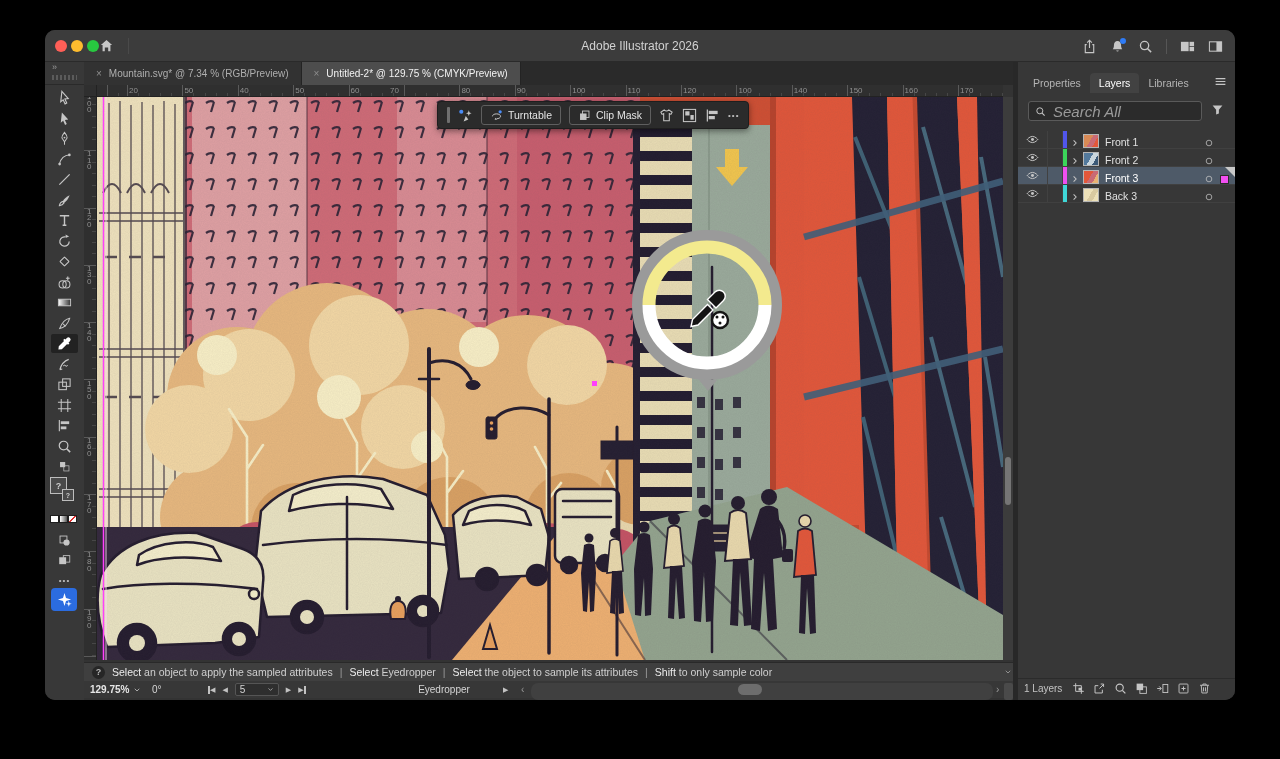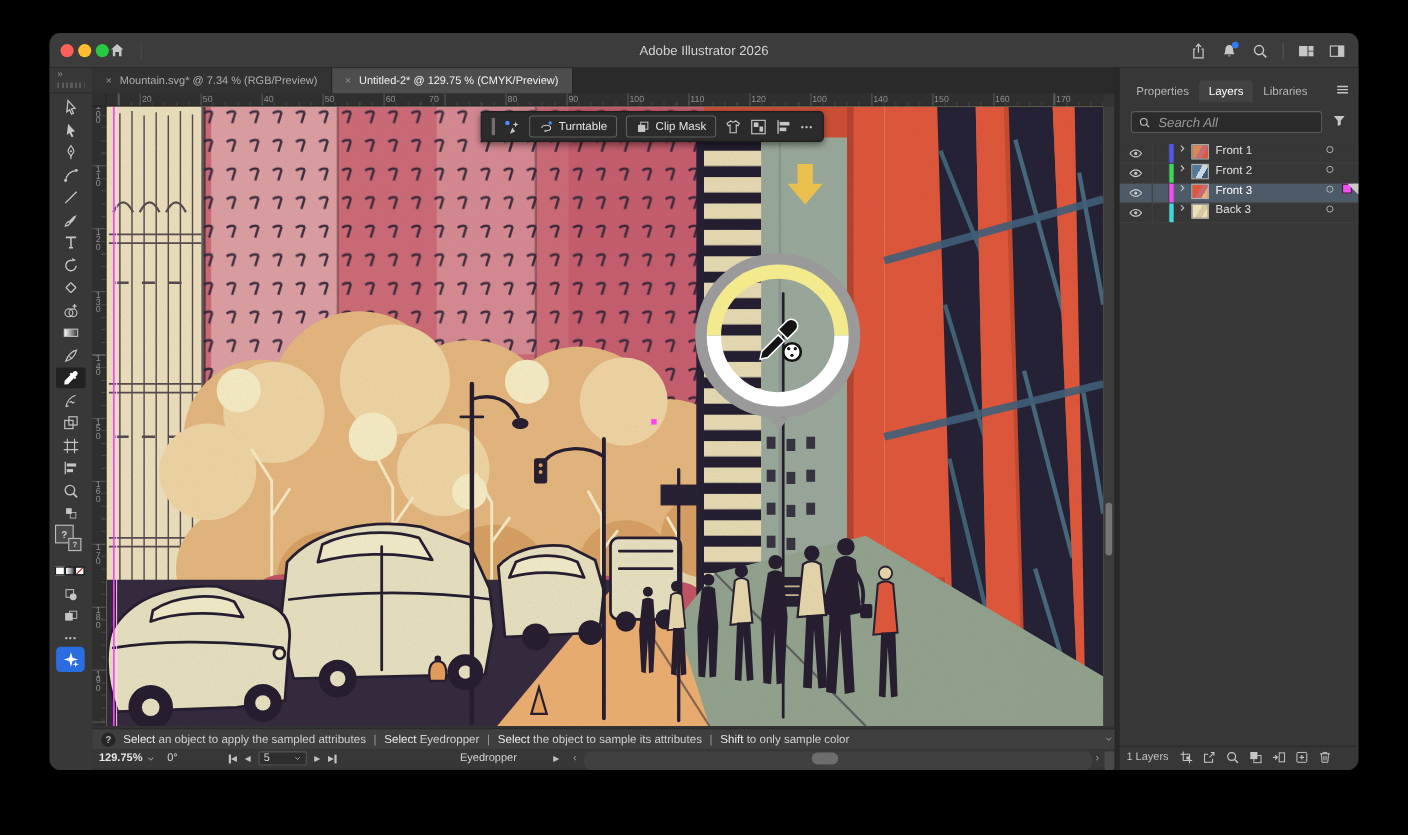--- a/index.html
+++ b/index.html
@@ -91,25 +91,25 @@
   #cornerbox{left:920px;top:2px;width:9px;height:13px;background:#4a4a4a;border-radius:2px}
   
   #rpanel{left:973px;top:32px;width:217px;height:638px;background:#373737}
   #ptabs{position:absolute;left:0;top:10px;width:100%;height:22px;display:flex;align-items:center;font-size:10.5px;color:#b5b5b5}
   .ptab{padding:4px 9px;white-space:nowrap}
   .ptab.active{background:#424242;border-radius:4px 4px 0 0;color:#fff}
   #pburger{position:absolute;right:8px;top:13px}
   #psearch{position:absolute;left:10px;top:39px;width:174px;height:20px;background:#2b2b2b;
     border:1px solid #5a5a5a;border-radius:3px;display:flex;align-items:center;gap:5px;padding:0 6px}
   #psearch input{background:transparent;border:0;outline:none;color:#ddd;font-style:italic;
-    font-size:12px;width:130px;font-family:"Liberation Sans","DejaVu Sans",sans-serif}
+    font-size:15px;width:130px;font-family:"Liberation Sans","DejaVu Sans",sans-serif}
   #psearch input::placeholder{color:#9a9a9a}
   #pfilter{position:absolute;right:11px;top:41px}
   #layers-list{position:absolute;left:0;top:69px;width:100%}
-  .lrow{position:relative;display:flex;align-items:flex-start;height:18px;border-bottom:1px solid #404040;background:#373737}
+  .lrow{position:relative;display:flex;align-items:flex-end;height:18px;border-bottom:1px solid #404040;background:#373737}
   .lrow.sel{background:#4e5a68}
   .lrow.sel::after{content:"";position:absolute;right:0;top:0;border:5px solid transparent;
     border-top-color:#c9c9c9;border-right-color:#c9c9c9}
   .eyecol{width:30px;display:flex;align-items:center;justify-content:center;border-right:1px solid #414141;height:100%}
   .lockcol{width:15px;border-right:1px solid #414141;height:100%}
   .lstrip{width:4px;height:100%}
   .chevcol{width:16px;display:flex;align-items:center;justify-content:center}
   .lthumb{width:16px;height:14px;border:1px solid #b5b5b5;margin-right:6px}
   .lname{flex:1;font-size:10.5px;color:#e0e0e0}
   .lrow.sel .lname{color:#fff}

